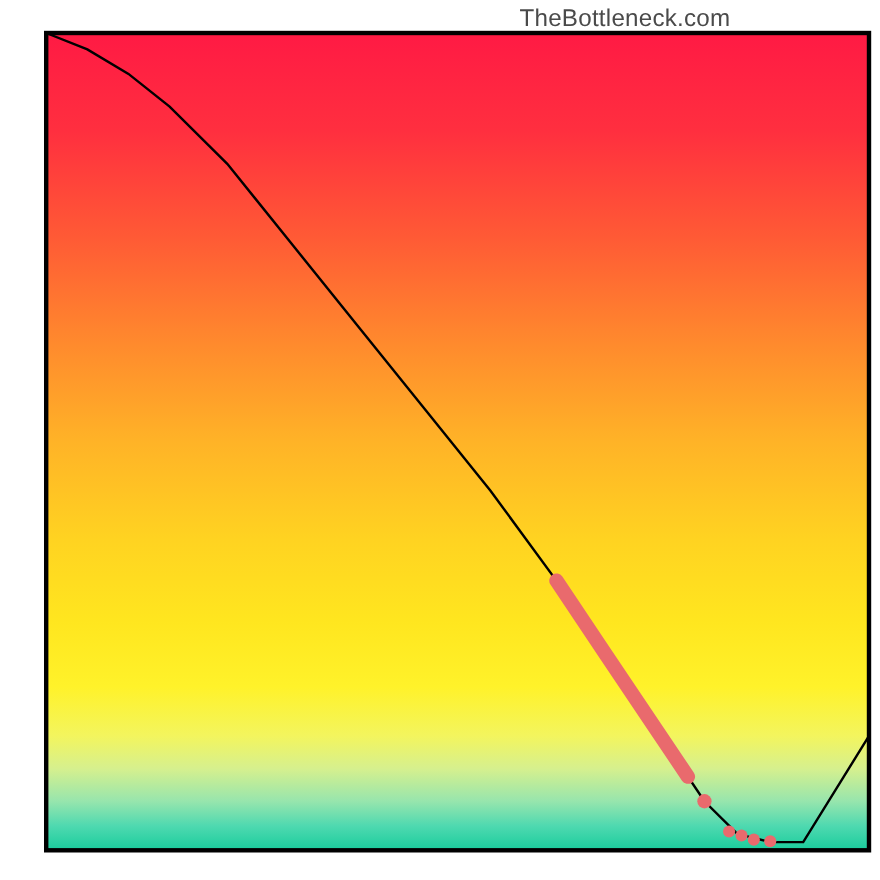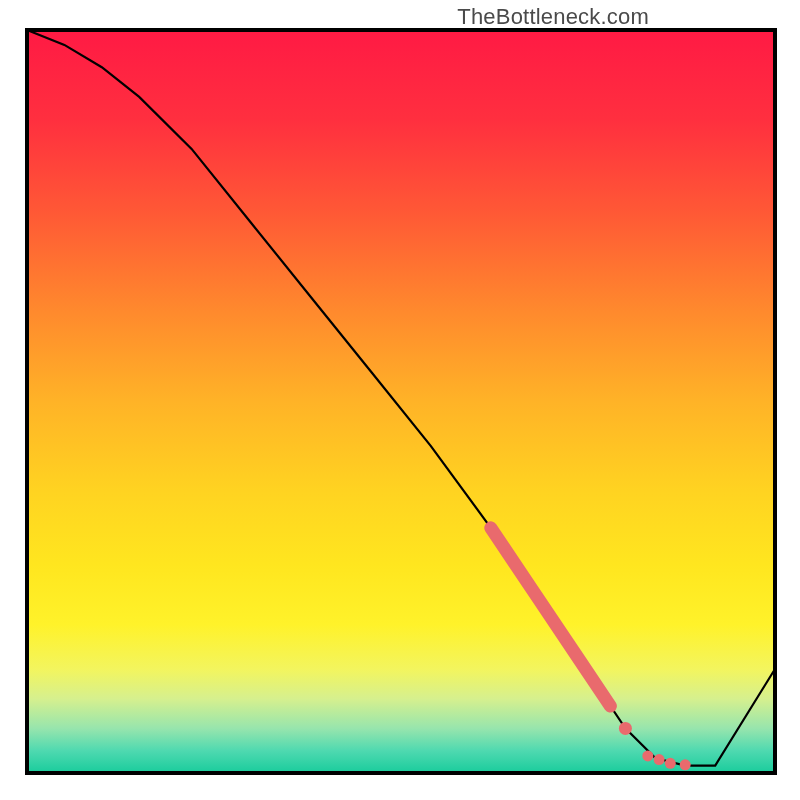--- a/index.html
+++ b/index.html
@@ -7,21 +7,21 @@
     padding: 0;
     width: 800px;
     height: 800px;
     background: #ffffff;
     font-family: Arial, Helvetica, sans-serif;
     overflow: hidden;
   }
   .frame {
     position: absolute;
     top: 0;
-    left: 1px;
+    left: 16px;
     width: 660px;
     height: 800px;
   }
   .watermark {
     position: absolute;
     top: 4px;
     right: 12px;
     font-size: 22px;
     font-weight: 500;
     color: #4a4a4a;

